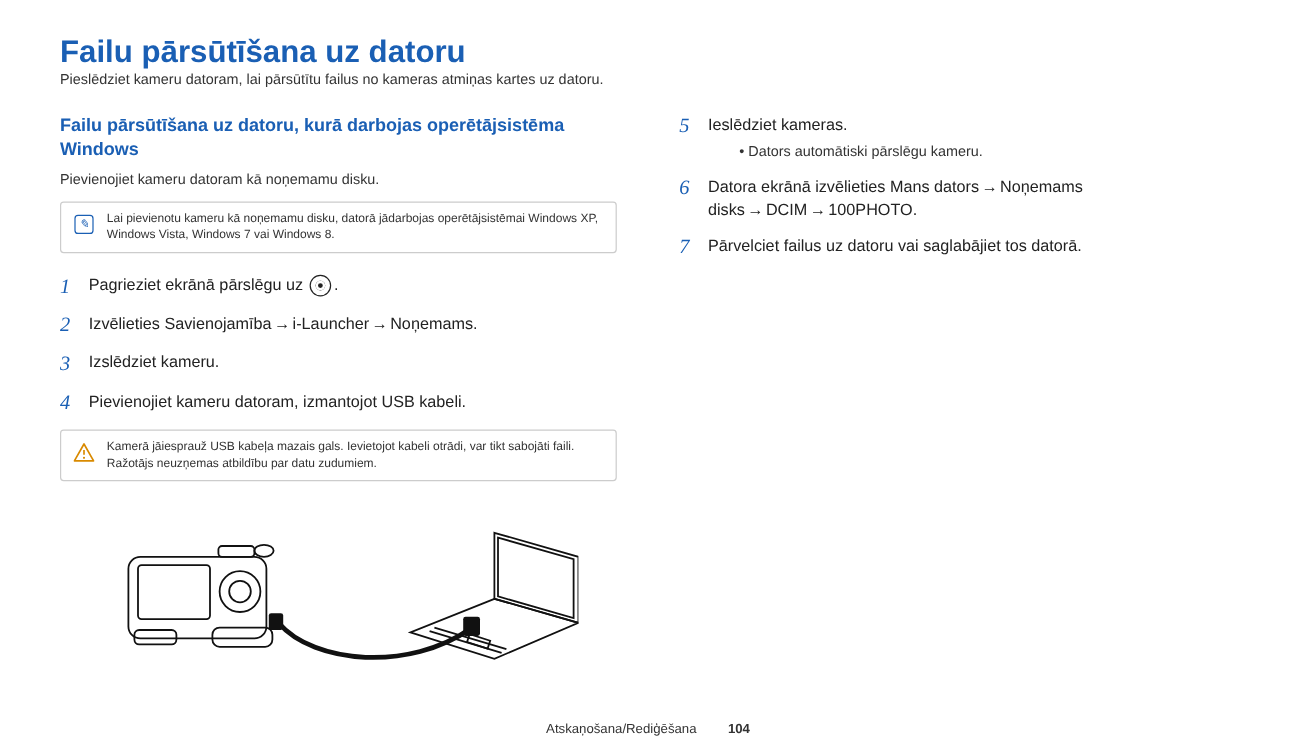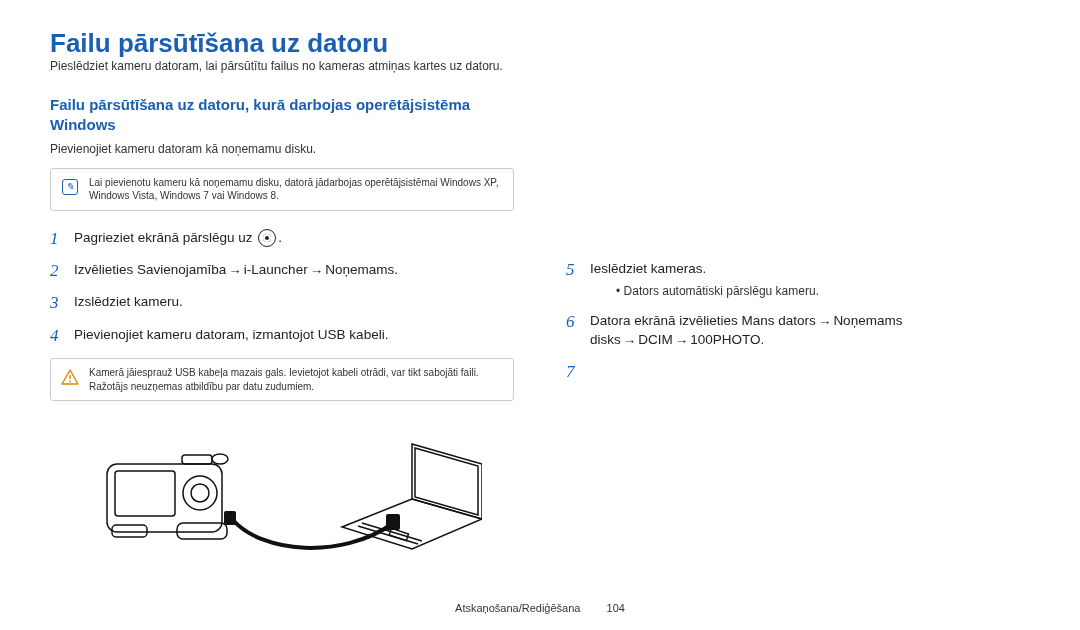--- a/index.html
+++ b/index.html
@@ -18,21 +18,20 @@
     font-weight: bold;
   }
   .intro {
     font-size: 12px;
     color: #333;
     margin-bottom: 22px;
   }
   .columns {
     display: flex;
     gap: 52px;
-    align-items: center;
   }
   .col {
     flex: 1;
   }
   h2 {
     color: #1a5fb4;
     font-size: 15px;
     font-weight: bold;
     line-height: 1.35;
     margin-bottom: 6px;
@@ -130,21 +129,21 @@
     justify-content:center;
   }
   .footer {
     position: absolute;
     bottom: 16px;
     left: 0; right: 0;
     text-align: center;
     font-size: 11px;
     color: #333;
   }
-  .footer .pg { font-weight: normal; margin-left: 20px; }
+  .footer .pg { font-weight: bold; margin-left: 20px; }
   .arrow { padding: 0 2px; }
 </style>
 </head>
 <body>
 
 <h1>Failu pārsūtīšana uz datoru</h1>
 <p class="intro">Pieslēdziet kameru datoram, lai pārsūtītu failus no kameras atmiņas kartes uz datoru.</p>
 
 <div class="columns">
   <div class="col">
@@ -232,20 +231,21 @@
         </span>
       </li>
       <li>
         <span class="step-num">6</span>
         <span class="step-text">
           <span>Datora ekrānā izvēlieties </span><b>Mans dators</b><span class="arrow">→</span><b>Noņemams disks</b><span class="arrow">→</span><b>DCIM</b><span class="arrow">→</span><b>100PHOTO</b><span>.</span>
         </span>
       </li>
       <li>
         <span class="step-num">7</span>
+        <span class="step-text">Pārvelciet failus uz datoru vai saglabājiet tos datorā.</span>
       </li>
     </ul>
   </div>
 </div>
 
 <div class="footer">
   <span>Atskaņošana/Rediģēšana</span>&nbsp;&nbsp;<span class="pg">104</span>
 </div>
 
 </body></html>

